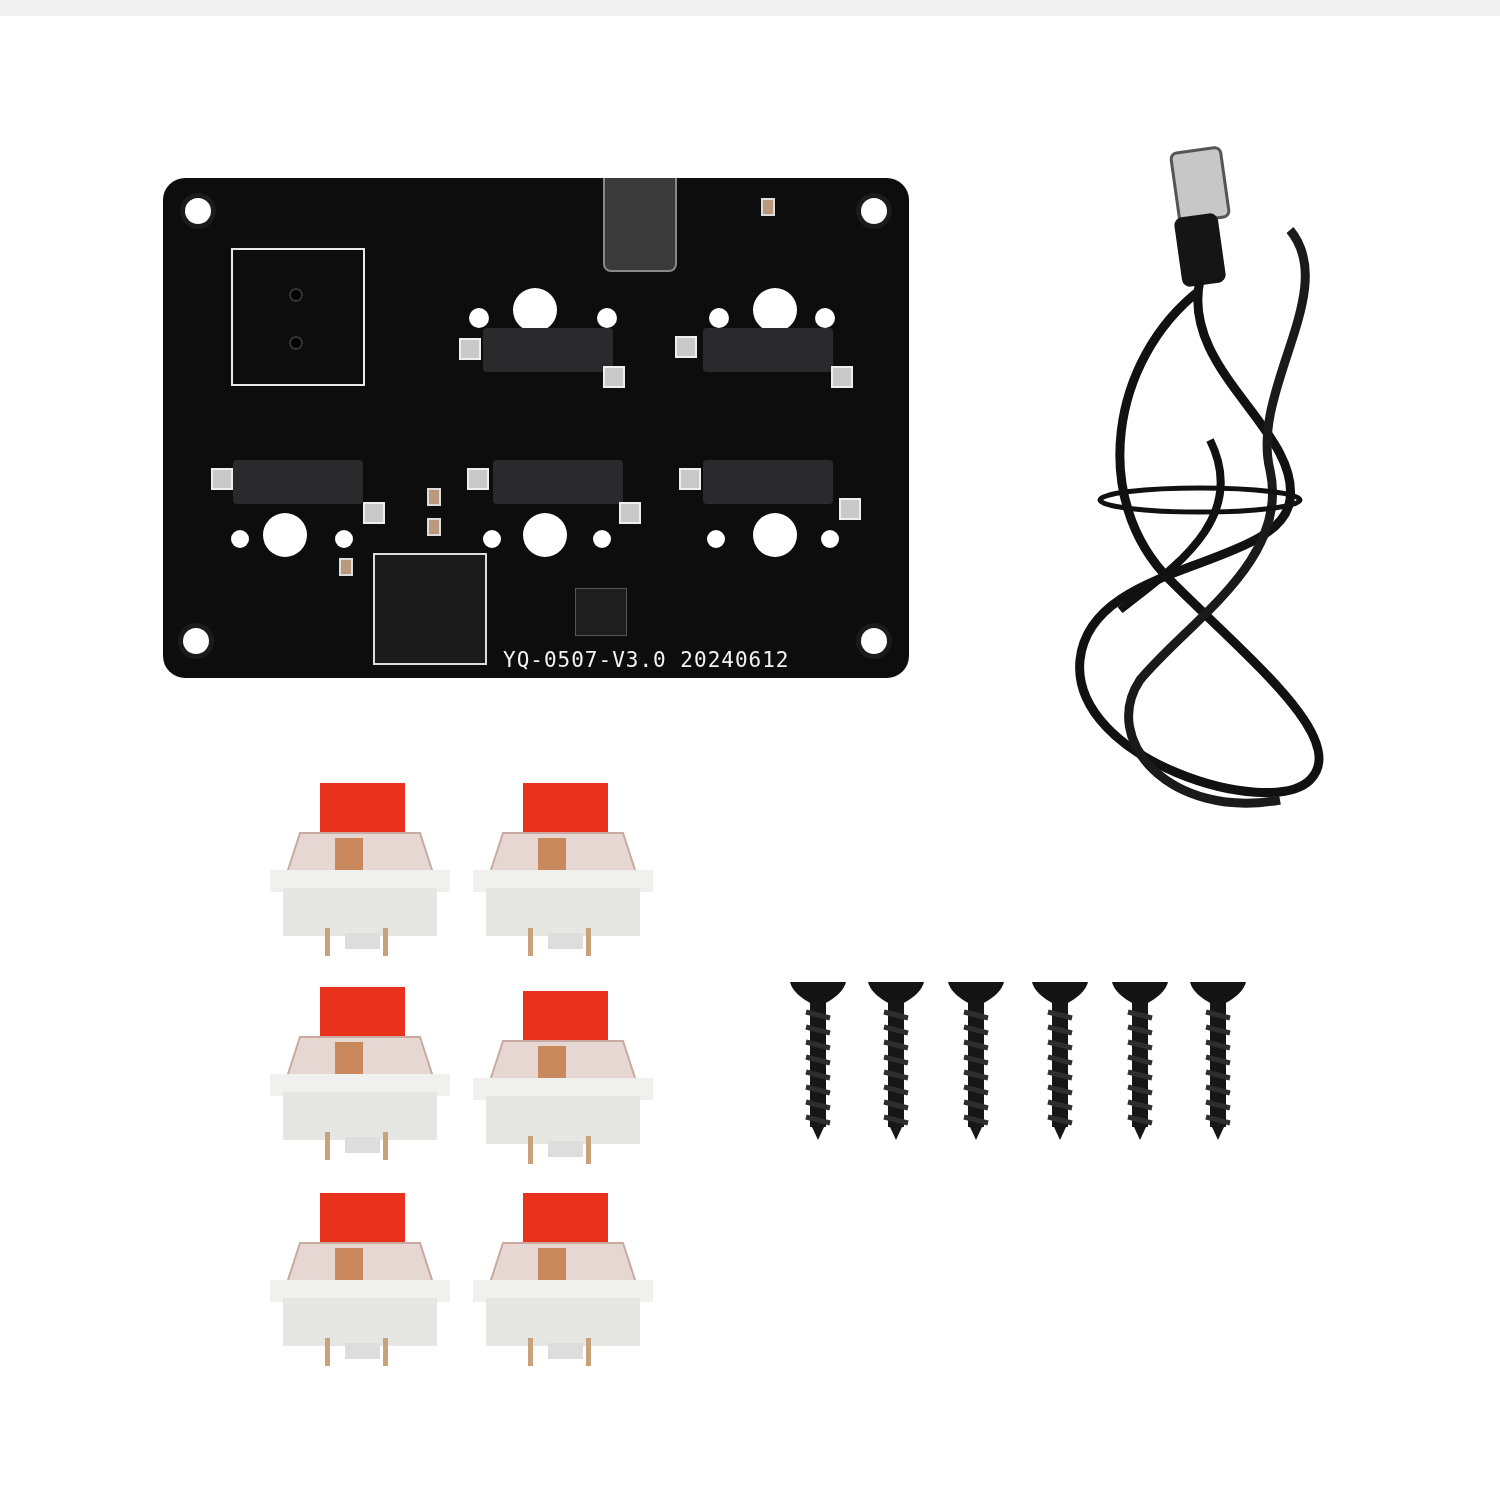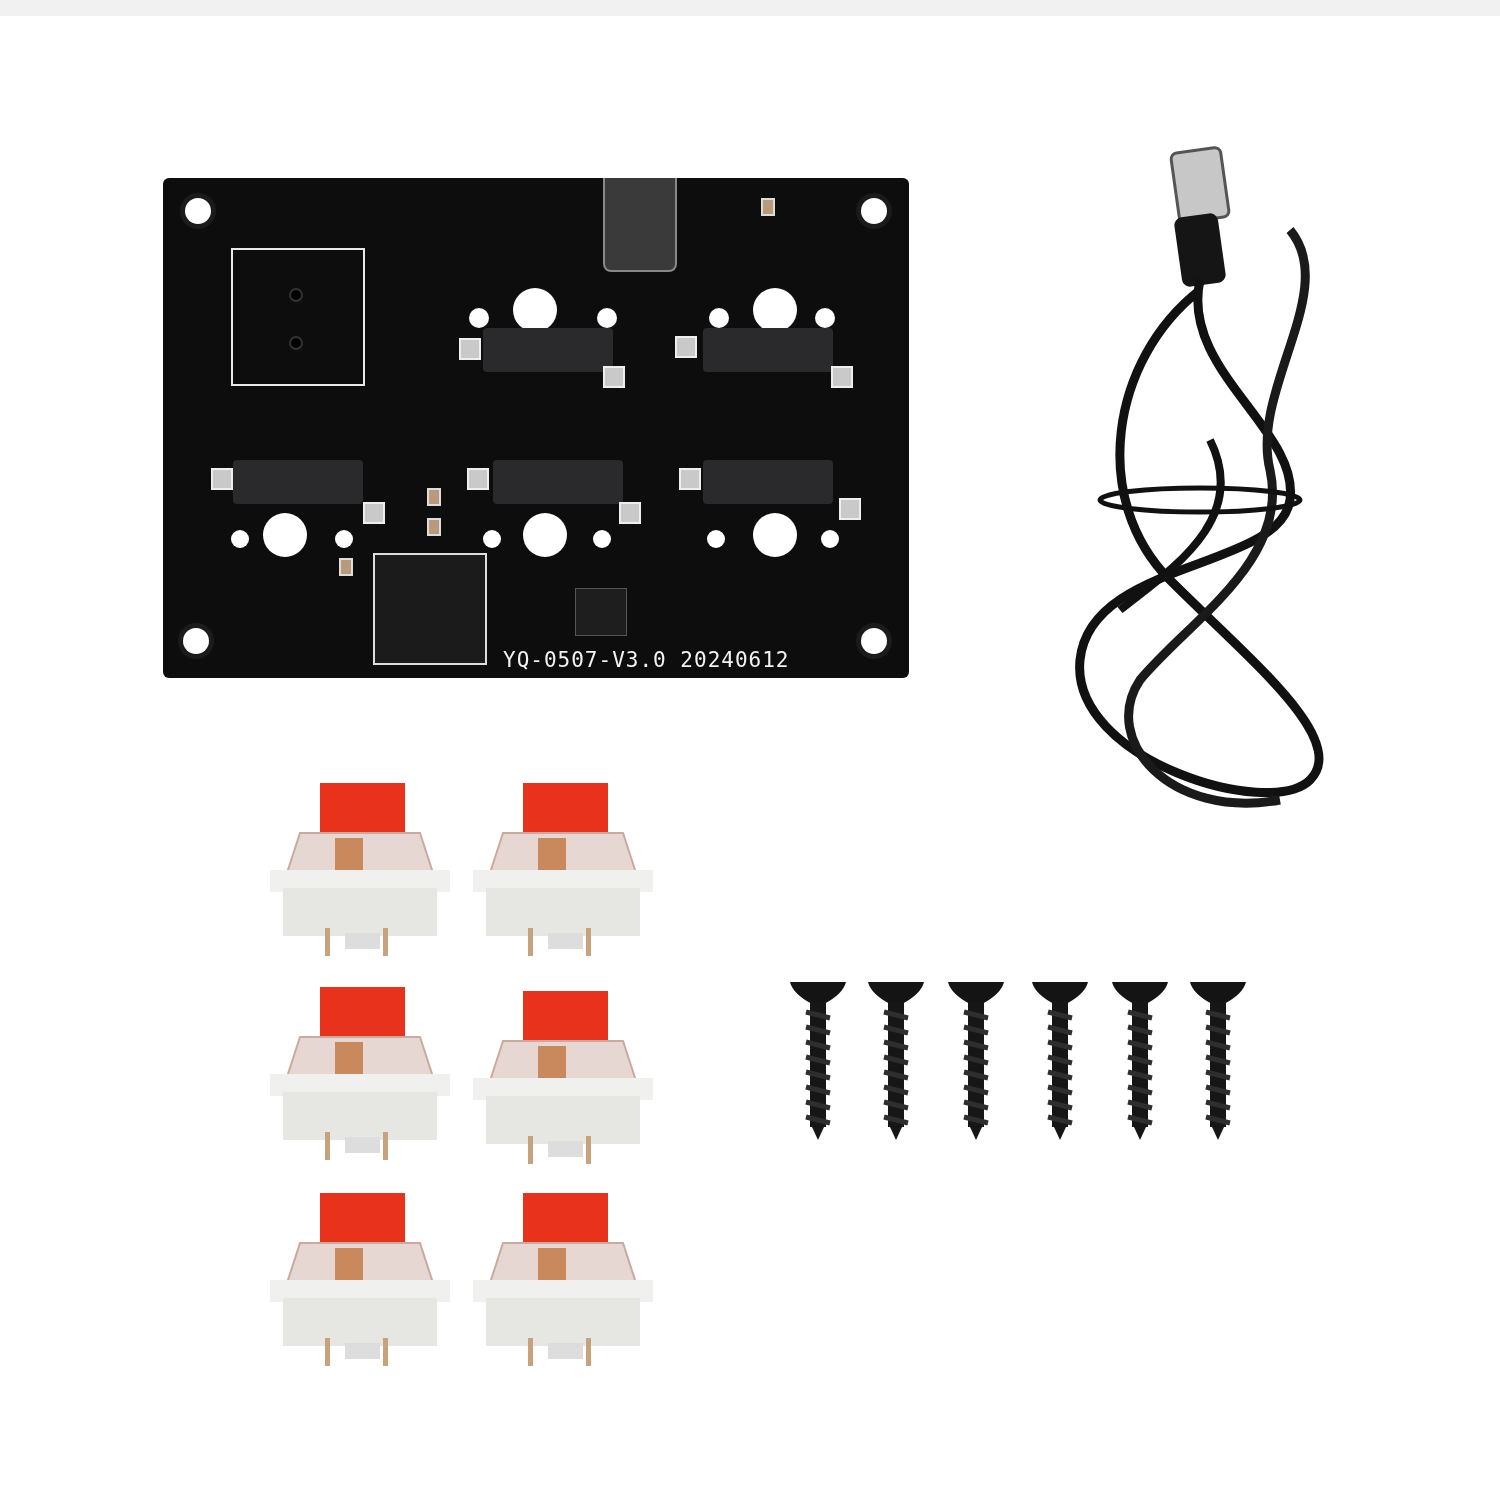--- a/index.html
+++ b/index.html
@@ -1,18 +1,18 @@
 <!DOCTYPE html>
 <html><head>
 <meta charset="utf-8">
 <style>
   html,body{margin:0;padding:0;background:#fff;}
   body{width:1500px;height:1500px;position:relative;overflow:hidden;font-family:"DejaVu Sans Mono",monospace;}
   .topbar{position:absolute;left:0;top:0;width:1500px;height:16px;background:#f1f1f1;}
-  .pcb{position:absolute;left:163px;top:178px;width:746px;height:500px;background:#0d0d0d;border-radius:6px;}
+  .pcb{position:absolute;left:163px;top:178px;width:746px;height:500px;background:#0d0d0d;border-radius:22px;}
   .hole{position:absolute;border-radius:50%;background:#fff;}
   .mhole{position:absolute;width:26px;height:26px;border-radius:50%;background:#fff;box-shadow:0 0 0 5px #1b1b1b;}
   .silk{position:absolute;border:2px solid #e9e9e9;}
   .socket{position:absolute;width:130px;height:44px;background:#2a2a2c;border-radius:4px;}
   .pad{position:absolute;width:18px;height:18px;background:#c9c9c9;border:2px solid #eee;}
   .usbc{position:absolute;left:440px;top:0;width:70px;height:92px;background:#3a3a3a;border:2px solid #888;border-top:none;border-radius:0 0 8px 8px;}
   .chip{position:absolute;left:210px;top:375px;width:110px;height:108px;background:#1b1b1b;border:2px solid #ddd;}
   .chip2{position:absolute;left:412px;top:410px;width:50px;height:46px;background:#1e1e1e;border:1px solid #555;}
   .label{position:absolute;left:340px;top:470px;color:#f2f2f2;font-size:21px;letter-spacing:1px;}
   .comp{position:absolute;width:10px;height:14px;background:#b99a7d;border:2px solid #ddd;}

